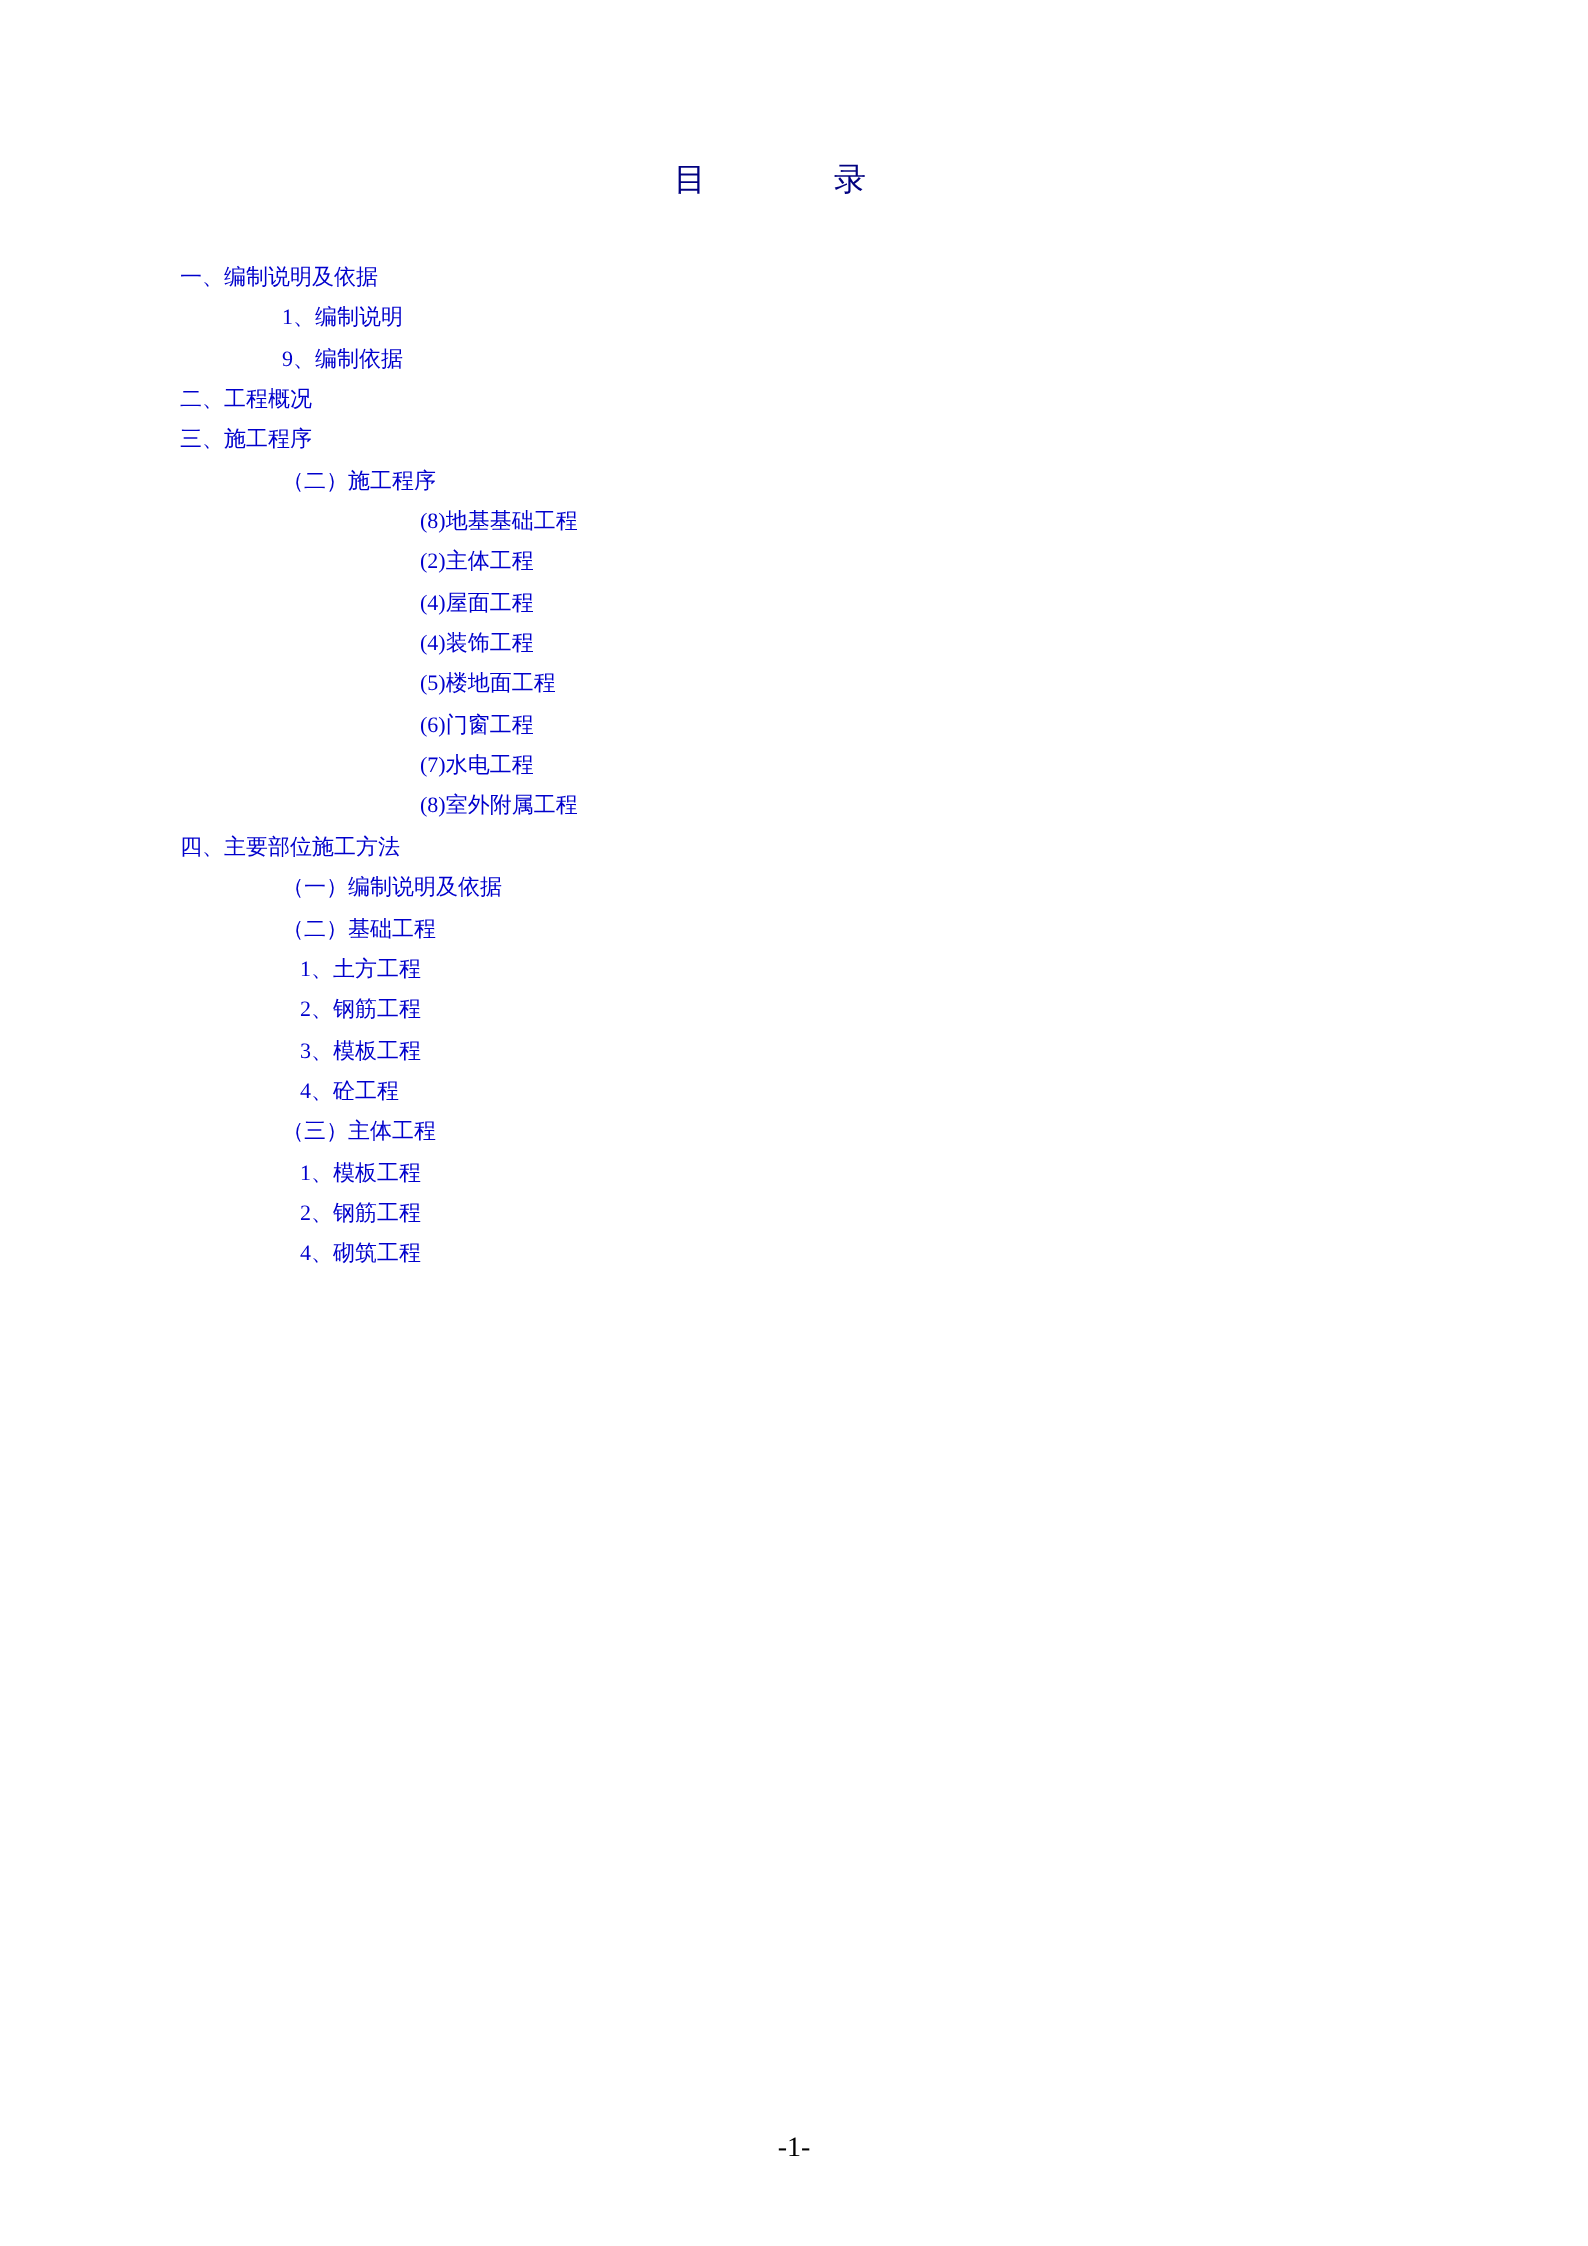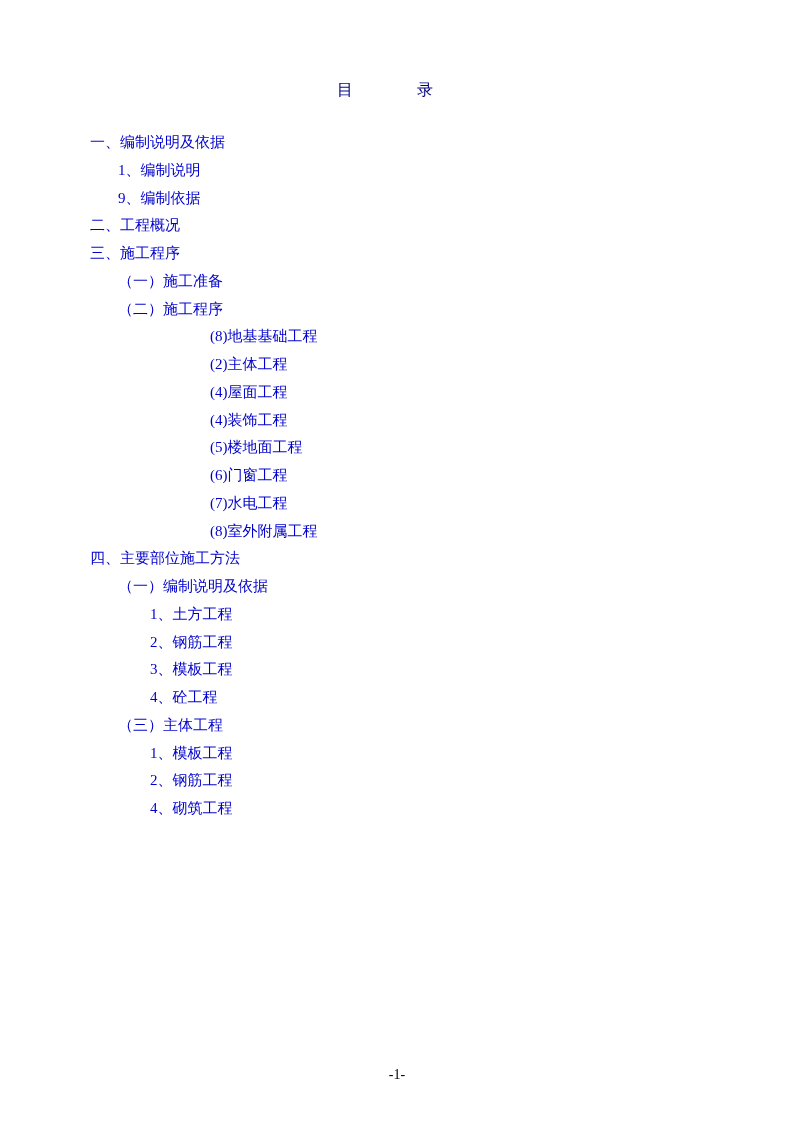--- a/index.html
+++ b/index.html
@@ -27,27 +27,27 @@
       text-align: center;
       font-size: 16px;
       color: #000080;
       letter-spacing: 30px;
       margin-bottom: 28px;
       font-weight: normal;
     }
     .toc-item {
       color: #0000cc;
       line-height: 1.85;
-      font-size: 15px;
+      font-size: 11px;
     }
     .toc-item.level-1 {
       margin-left: 0px;
     }
     .toc-item.level-2 {
-      margin-left: 28px;
+      margin-left: 51px;
     }
     .toc-item.level-3 {
       margin-left: 120px;
     }
     .toc-item.level-4 {
       margin-left: 60px;
     }
     .page-num {
       text-align: center;
       color: #000;
@@ -62,32 +62,32 @@
 <body>
 
 <div class="page">
   <div class="toc-title">目          录</div>
   <div class="toc-content">
   <div class="toc-item level-1">一、编制说明及依据</div>
       <div class="toc-item level-2">1、编制说明</div>
       <div class="toc-item level-2">9、编制依据</div>
       <div class="toc-item level-1">二、工程概况</div>
       <div class="toc-item level-1">三、施工程序</div>
-      <div class="toc-item level-2">（一）施工准备</div>
       <div class="toc-item level-2">（二）施工程序</div>
       <div class="toc-item level-3">(8)地基基础工程</div>
       <div class="toc-item level-3">(2)主体工程</div>
       <div class="toc-item level-3">(4)屋面工程</div>
       <div class="toc-item level-3">(4)装饰工程</div>
       <div class="toc-item level-3">(5)楼地面工程</div>
       <div class="toc-item level-3">(6)门窗工程</div>
       <div class="toc-item level-3">(7)水电工程</div>
       <div class="toc-item level-3">(8)室外附属工程</div>
       <div class="toc-item level-1">四、主要部位施工方法</div>
       <div class="toc-item level-2">（一）编制说明及依据</div>
+      <div class="toc-item level-2">（二）基础工程</div>
       <div class="toc-item level-4">1、土方工程</div>
       <div class="toc-item level-4">2、钢筋工程</div>
       <div class="toc-item level-4">3、模板工程</div>
       <div class="toc-item level-4">4、砼工程</div>
       <div class="toc-item level-2">（三）主体工程</div>
       <div class="toc-item level-4">1、模板工程</div>
       <div class="toc-item level-4">2、钢筋工程</div>
       <div class="toc-item level-4">4、砌筑工程</div>
     </div>
   <div class="page-num">-1-</div>

